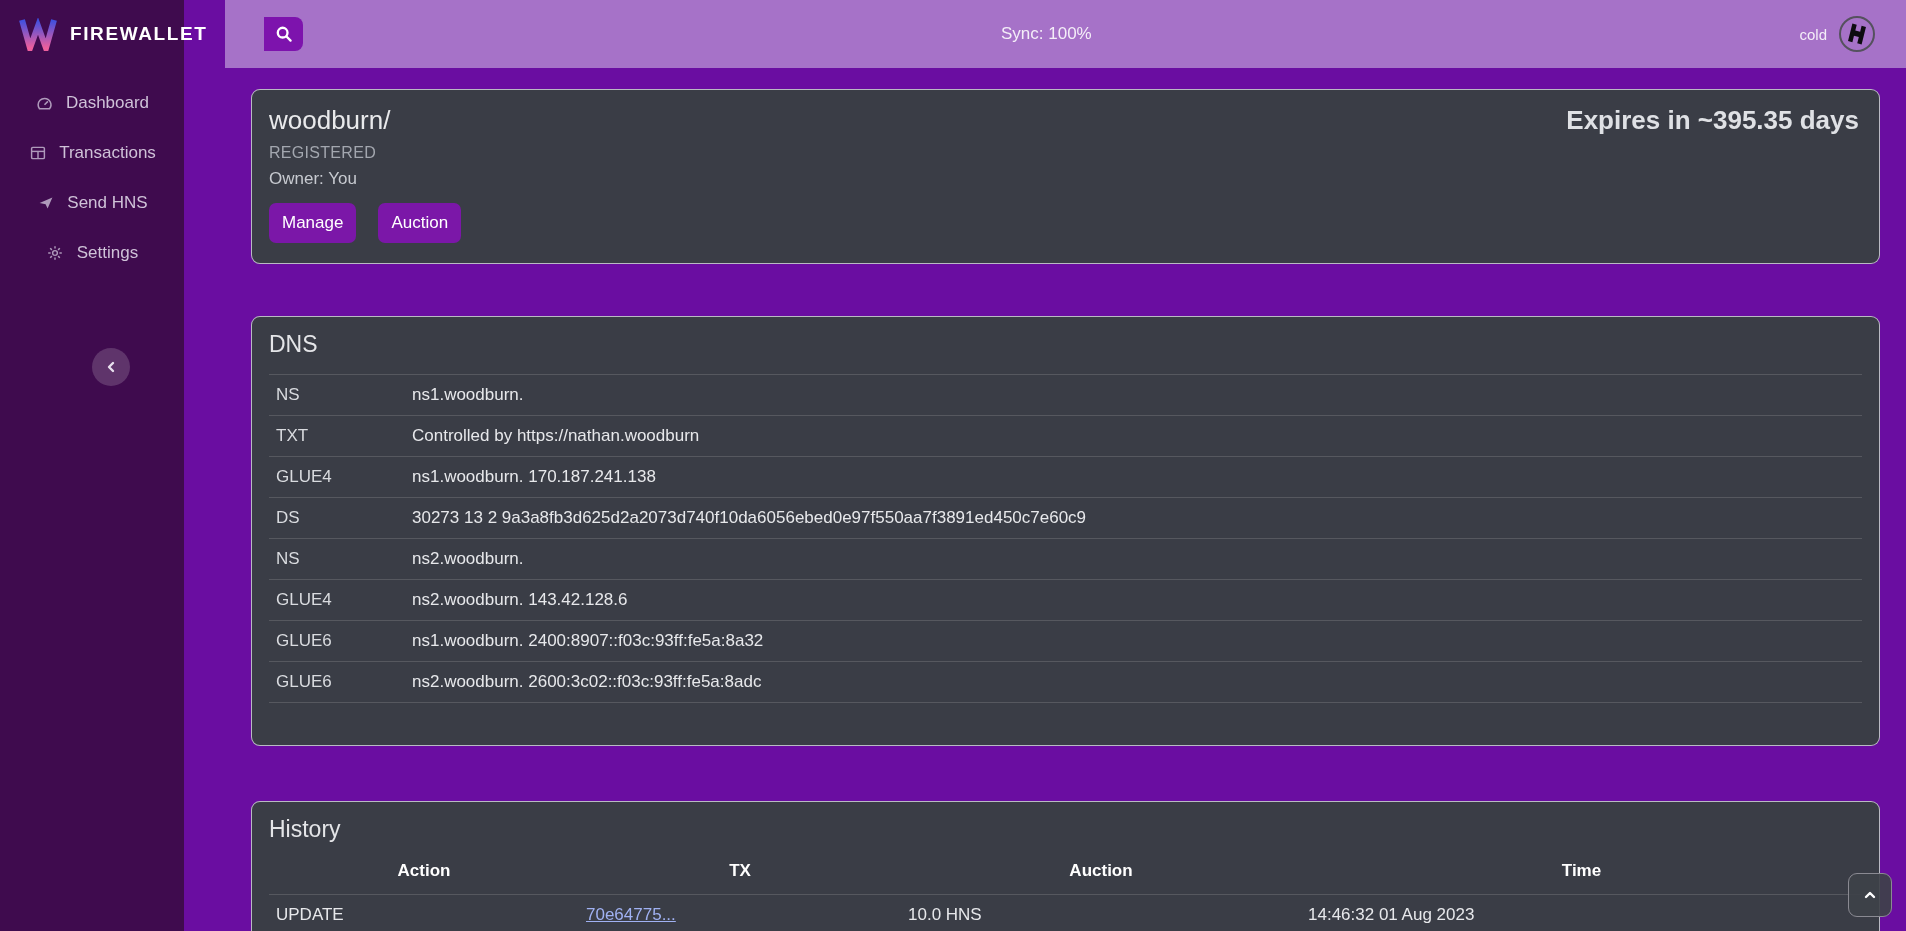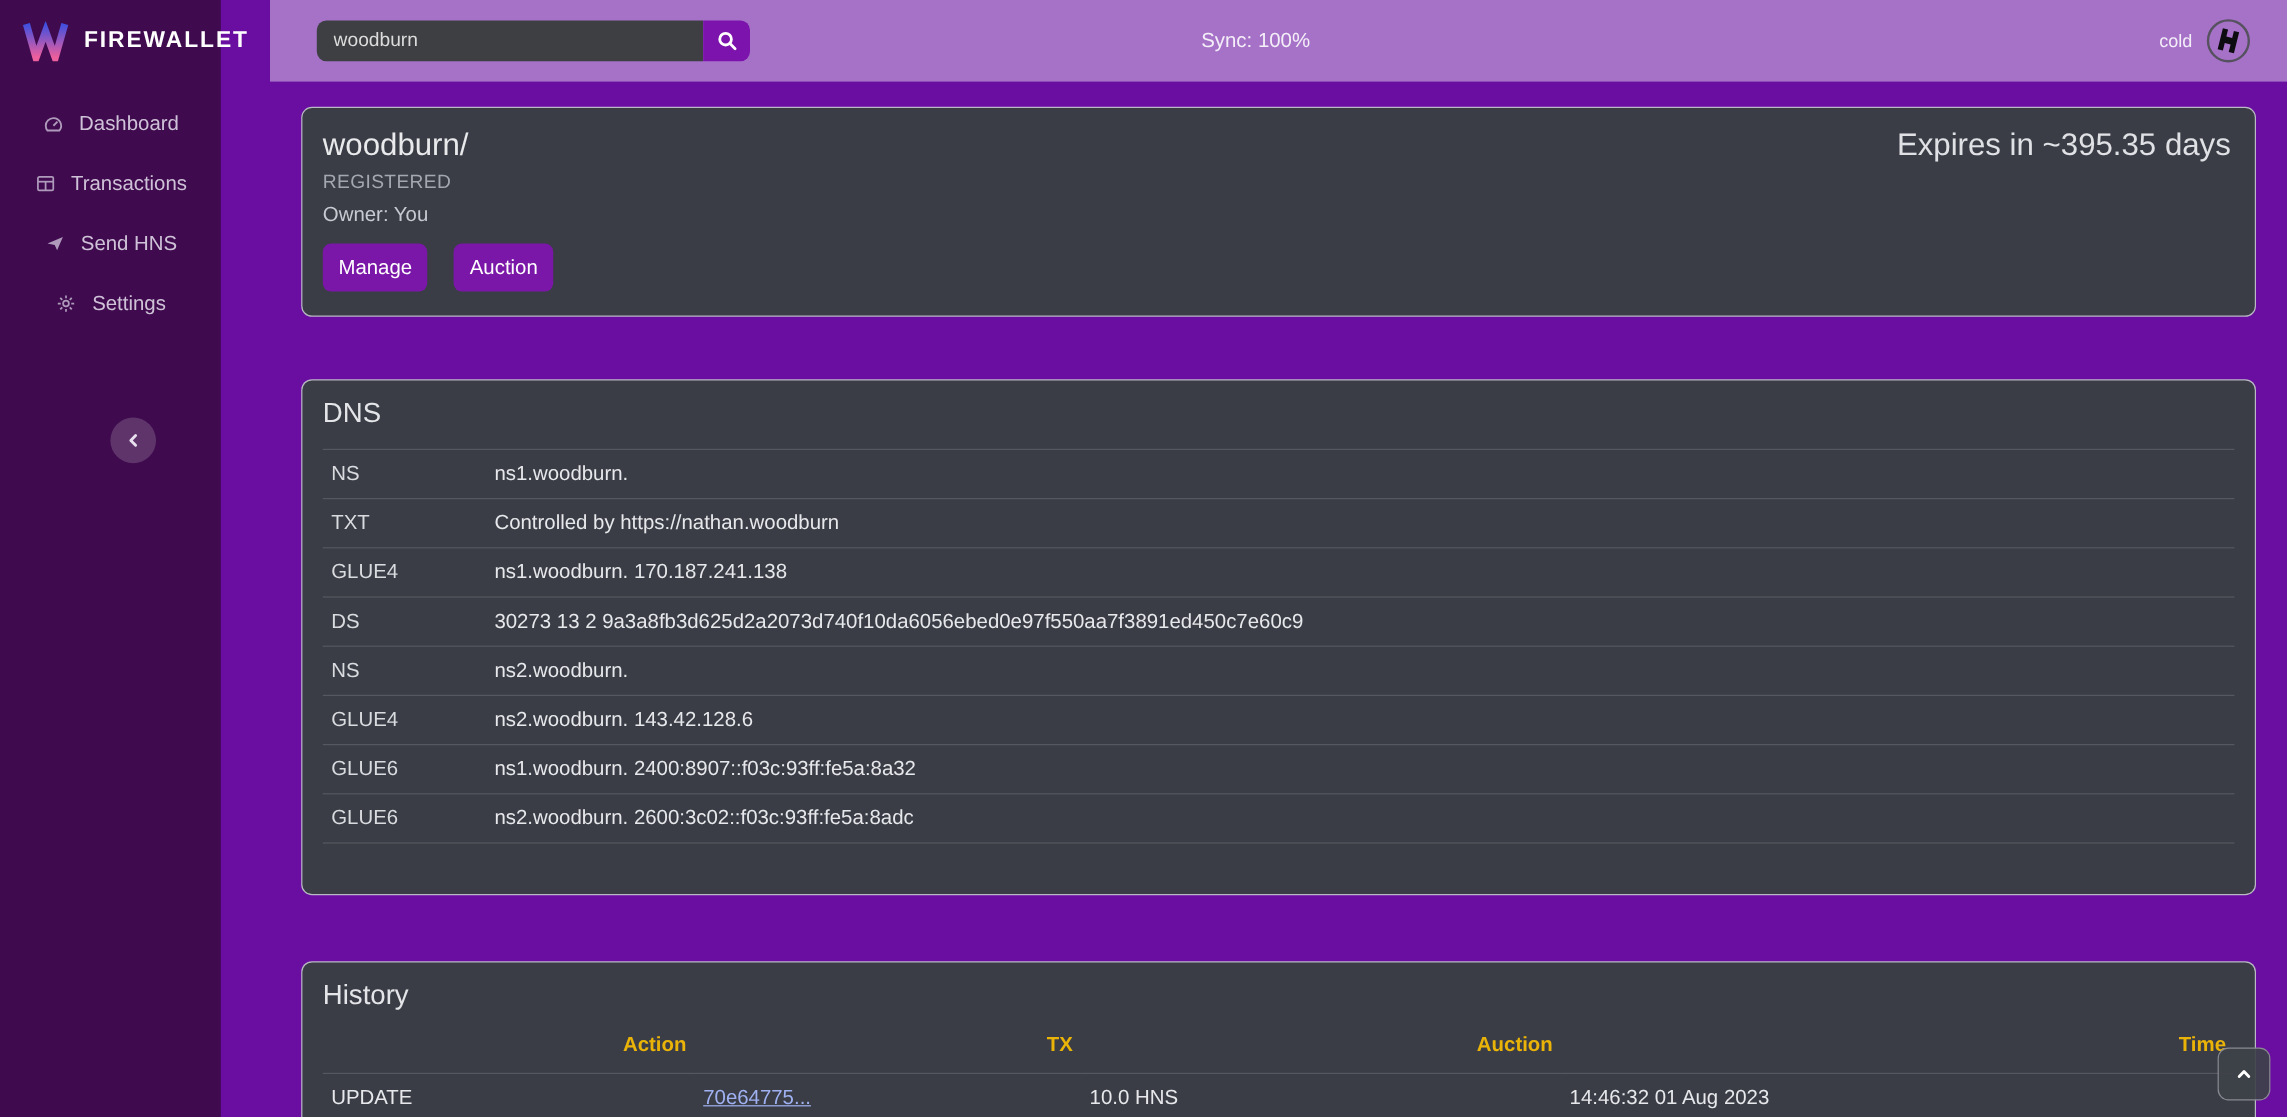--- a/index.html
+++ b/index.html
@@ -29,39 +29,39 @@
   .hs-badge { width:38px; height:38px; display:flex; align-items:center; justify-content:center; cursor:pointer; }
 
   
   .main { position:absolute; left:225px; top:68px; right:0; bottom:0; padding:21px 26px 0 5px;margin-left:21px; }
   .card { background:#3a3d46; border:1px solid rgba(240,240,248,.7); border-radius:9px; }
 
   
   .domain-card { padding:15px 20px 20px 17px; }
   .domain-head { display:flex; justify-content:space-between; align-items:flex-start; }
   .domain-title { color:#e9eaec; font-size:26px; font-weight:400; }
-  .domain-expiry { color:#dfe1e5; font-size:26px; font-weight:400; }
+  .domain-expiry { color:#dfe1e5; font-size:26px; font-weight:700; }
   .domain-status { margin-top:8px; font-size:16px; color:#a3a7af; letter-spacing:.3px; }
   .domain-owner { margin-top:7px; font-size:17px; color:#c7cad0; }
   .btn-row { margin-top:14px; display:flex; gap:22px; }
   .btn { background:#7b17a8; color:#ffffff; font-size:17px; font-family:inherit; padding:10px 13px;
          border:none; border-radius:7px; cursor:pointer; }
 
   
   .dns-card { margin-top:52px; padding:14px 17px 42px 17px; }
   .section-title { color:#e4e5e8; font-size:23px; font-weight:400; }
   .dns-table { margin-top:16px; border-top:1px solid #56585f; }
   .dns-row { display:flex; height:41px; align-items:center; border-bottom:1px solid #56585f; font-size:17px; white-space:nowrap; }
   .dns-type { width:143px; flex:0 0 143px; padding-left:7px; color:#d9dbdf; }
   .dns-value { color:#e7e8eb; }
 
   
   .history-card { margin-top:55px; padding:14px 17px 0 17px; height:260px; }
   .h-table { width:100%; border-collapse:collapse; table-layout:fixed; margin-top:6px; }
-  .h-table th { text-align:right; font-size:17px; color:#eab308; font-weight:bold; padding:12px 7px 13px 7px;
+  .h-table th { text-align:center; font-size:17px; color:#ffffff; font-weight:bold; padding:12px 7px 13px 7px;
                 border-bottom:1px solid #56585f; }
   .h-table td { font-size:17px; color:#e7e8eb; padding:10px 7px 11px 7px; border-bottom:1px solid #56585f; }
   .tx-link { color:#a0b1f2; text-decoration:underline; cursor:pointer; }
 
   
   .scroll-top-btn { position:absolute; right:14px; bottom:14px; width:44px; height:44px; border-radius:9px;
                     background:rgba(62,65,73,.92); border:1px solid #8a8a92; display:flex; align-items:center;
                     justify-content:center; z-index:10; cursor:pointer; }
 </style>
 </head>
@@ -135,21 +135,20 @@
     <span style="display:inline-flex;">
       <svg width="12" height="12" viewBox="0 0 12 12">
           <polyline points="8,2 4,6 8,10" fill="none" stroke="#e8e0ee" stroke-width="2.4" stroke-linecap="round" stroke-linejoin="round"></polyline>
         </svg>
     </span>
   </div>
 </div>
 
 <div class="topbar">
   <div class="search-wrap">
-    <input class="search-input" type="text" value="woodburn" style="">
     <button class="search-btn">
       <span style="display:inline-flex;">
         <svg width="18" height="18" viewBox="0 0 20 20">
             <circle cx="8.5" cy="8.5" r="5.4" fill="none" stroke="#ffffff" stroke-width="2.6"></circle>
             <line x1="12.8" y1="12.8" x2="17.3" y2="17.3" stroke="#ffffff" stroke-width="2.6" stroke-linecap="round"></line>
           </svg>
       </span>
     </button>
   </div>
   <div class="sync">Sync: 100%</div>

